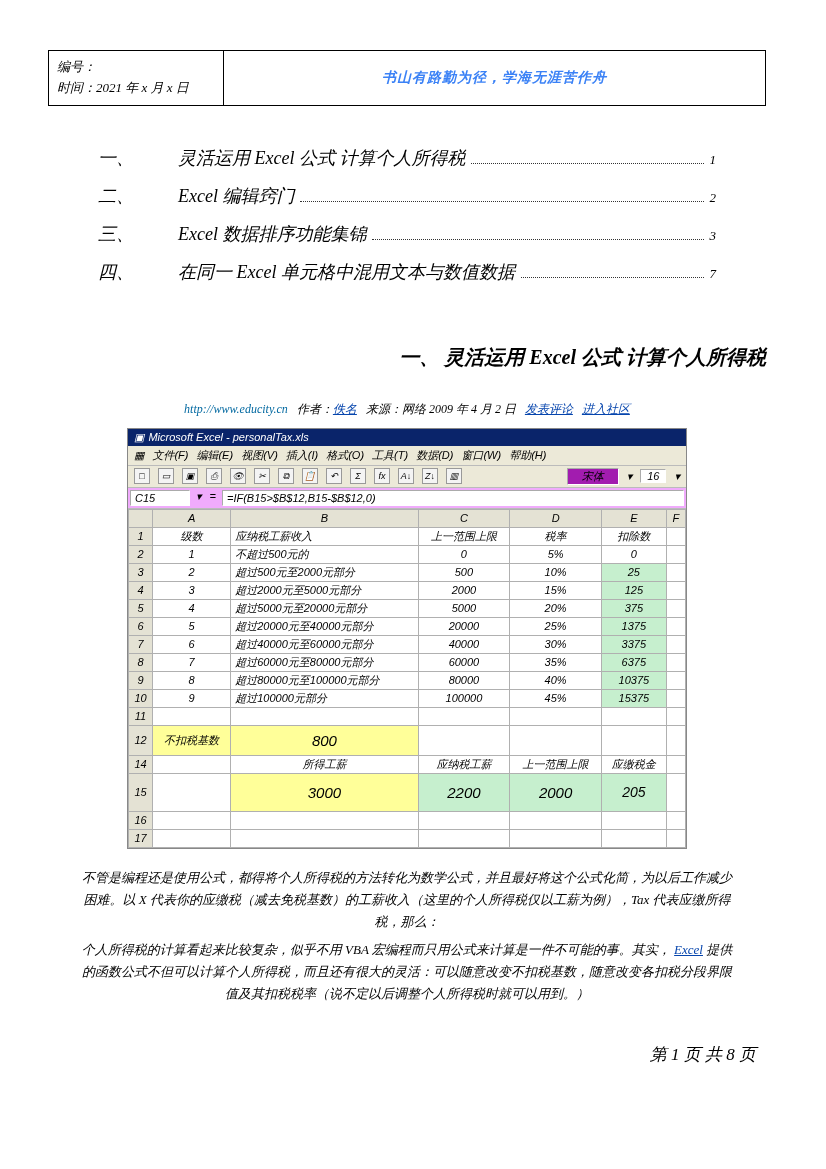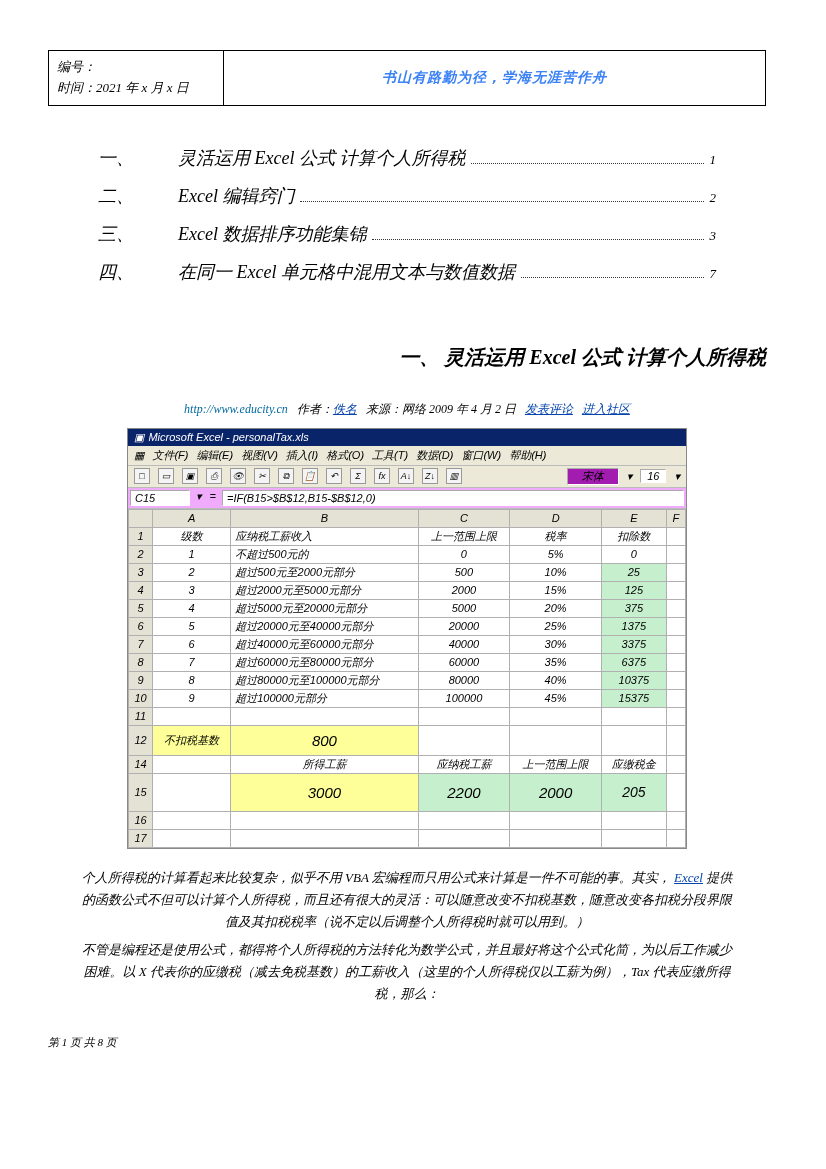--- a/index.html
+++ b/index.html
@@ -155,22 +155,23 @@
   
   .para {
     font-size: 13px;
     line-height: 1.7;
     text-align: center;
     margin: 6px 30px;
     text-indent: 0;
   }
   .footer-pg {
     position: relative;
-    font-size: 11px;
-    margin-top: 30px;
+    text-align: right;
+    font-size: 17px;
+    margin-top: 38px;
     padding-right: 10px;
   }
 </style>
 </head>
 <body>
 
 <div class="page">
 
   <div class="hdr">
     <div class="hdr-cell hdr-left">
@@ -419,21 +420,21 @@
             <td></td>
             <td></td>
             <td></td>
             <td></td>
             <td></td>
           </tr>
     </tbody>
       </table>
   </div>
 
+  <div class="para">不管是编程还是使用公式，都得将个人所得税的方法转化为数学公式，并且最好将这个公式化简，为以后工作减少困难。以 X 代表你的应缴税（减去免税基数）的工薪收入（这里的个人所得税仅以工薪为例），Tax 代表应缴所得税，那么：</div>
   <div class="para">
     <span>个人所得税的计算看起来比较复杂，似乎不用 VBA 宏编程而只用公式来计算是一件不可能的事。其实，</span>
     <a class="link">Excel</a>
     <span> 提供的函数公式不但可以计算个人所得税，而且还有很大的灵活：可以随意改变不扣税基数，随意改变各扣税分段界限值及其扣税税率（说不定以后调整个人所得税时就可以用到。）</span>
   </div>
-  <div class="para">不管是编程还是使用公式，都得将个人所得税的方法转化为数学公式，并且最好将这个公式化简，为以后工作减少困难。以 X 代表你的应缴税（减去免税基数）的工薪收入（这里的个人所得税仅以工薪为例），Tax 代表应缴所得税，那么：</div>
 
   <div class="footer-pg">第 1 页 共 8 页</div>
 </div>
 
 </body></html>

